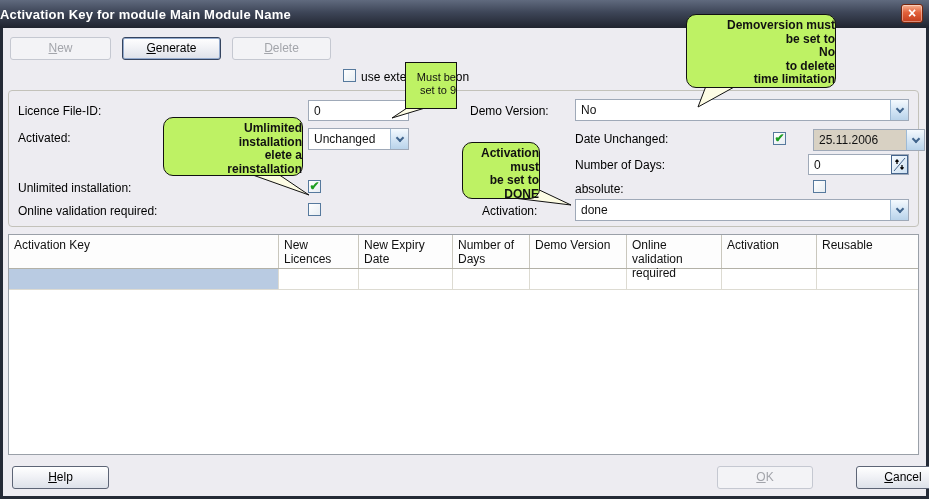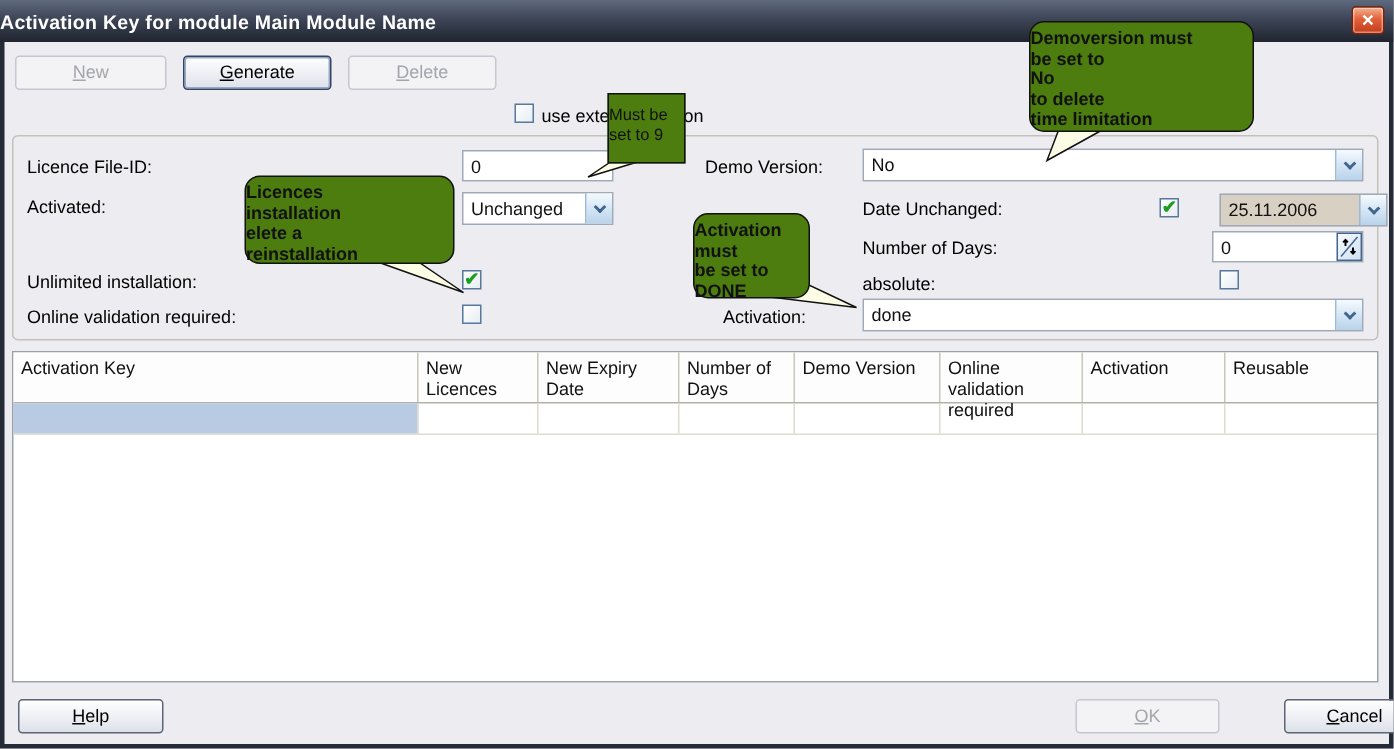--- a/index.html
+++ b/index.html
@@ -86,22 +86,22 @@
     padding:3px 5px; border-right:1px solid #c9c7bd; font-size:12px; line-height:14px;
   }
   .grid .drow { display:flex; height:21px; border-bottom:1px solid #dddbd2; }
   .grid .td { border-right:1px solid #dddbd2; height:100%; }
   .grid .td.sel { background:#b9cbe2; }
   .c0{width:270px;} .c1{width:80px;} .c2{width:94px;} .c3{width:77px;}
   .c4{width:97px;} .c5{width:95px;} .c6{width:95px;} .c7{width:101px; border-right:none !important;}
   
   .tails { position:absolute; left:0; top:0; z-index:5; pointer-events:none; }
   .callout {
-    position:absolute; z-index:6; background:#4d7c0f; border:1px solid #111;
-    text-align:left; font-weight:bold; font-size:12px; line-height:13.5px;
+    position:absolute; z-index:6; background:#bef264; border:1px solid #111;
+    text-align:right; font-weight:bold; font-size:12px; line-height:13.5px;
     padding-top:4px;
   }
   .callout.round { border-radius:10px; }
   .callout.plain { font-weight:normal; font-size:11px; line-height:13px; padding-top:8px; }
 </style>
 </head>
 <body>
 
 <div class="dialog">
 
@@ -227,21 +227,21 @@
     <div>be set to</div>
     <div>No</div>
     <div>to delete</div>
     <div>time limitation</div>
   </div>
   <div class="callout plain" style="left:405px; top:62px; width:52px; height:47px;">
     <div>Must be</div>
     <div>set to 9</div>
   </div>
   <div class="callout round" style="left:163px; top:117px; width:140px; height:59px;">
-    <div>Licences</div>
+    <div>Umlimited</div>
     <div>installation</div>
     <div>elete a</div>
     <div>reinstallation</div>
   </div>
   <div class="callout round" style="left:462px; top:142px; width:78px; height:57px;">
     <div>Activation</div>
     <div>must</div>
     <div>be set to</div>
     <div>DONE</div>
   </div>

